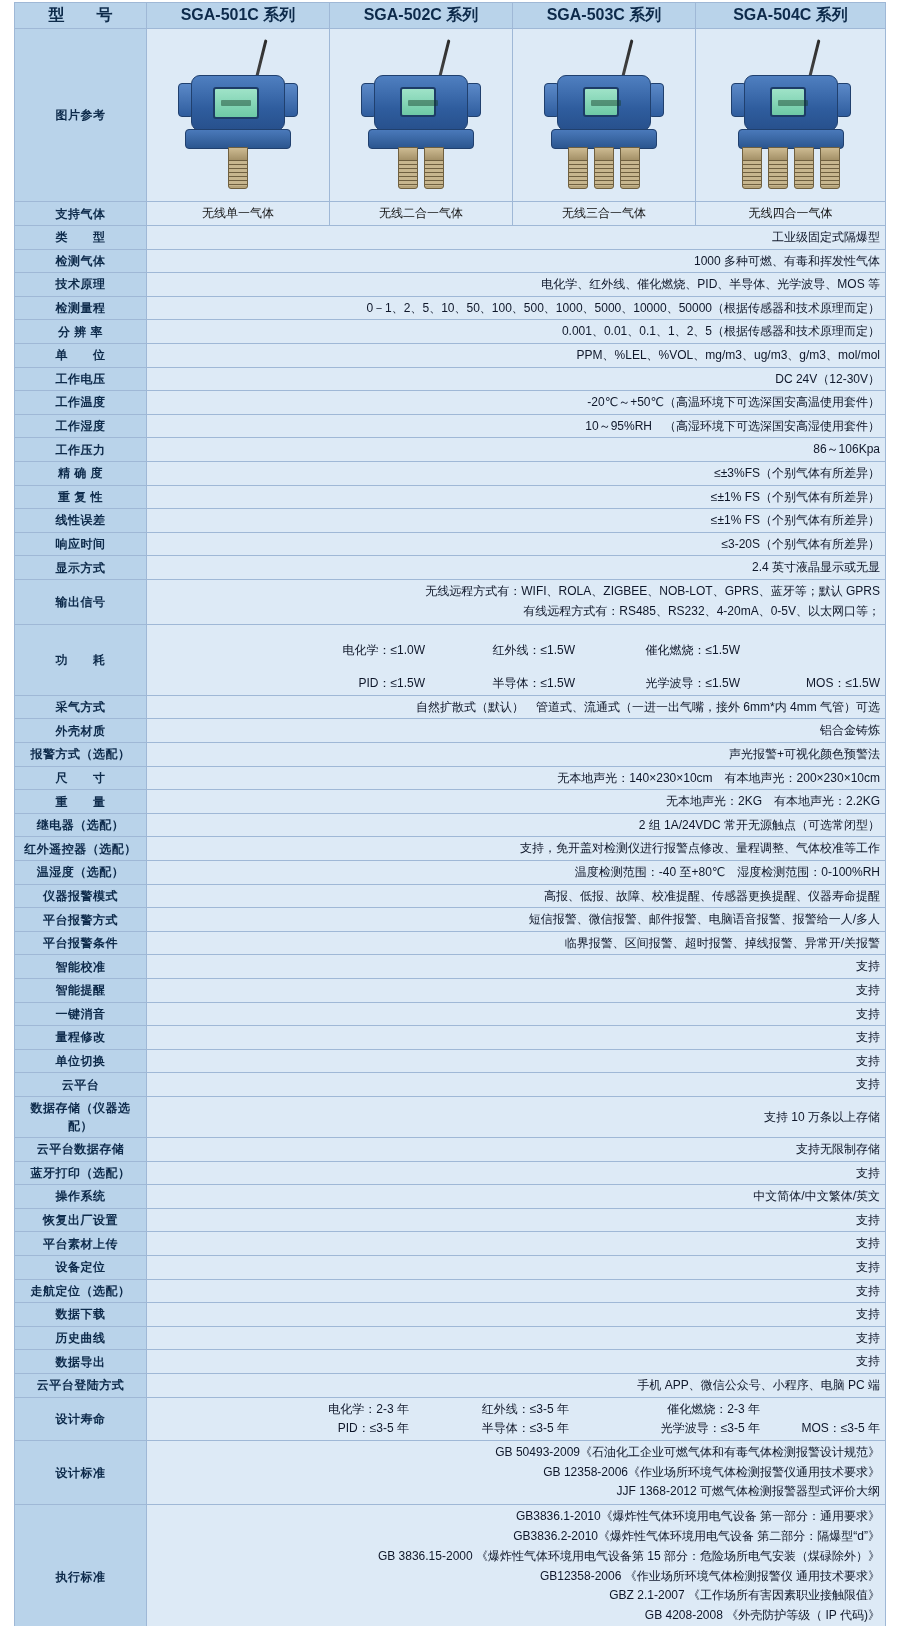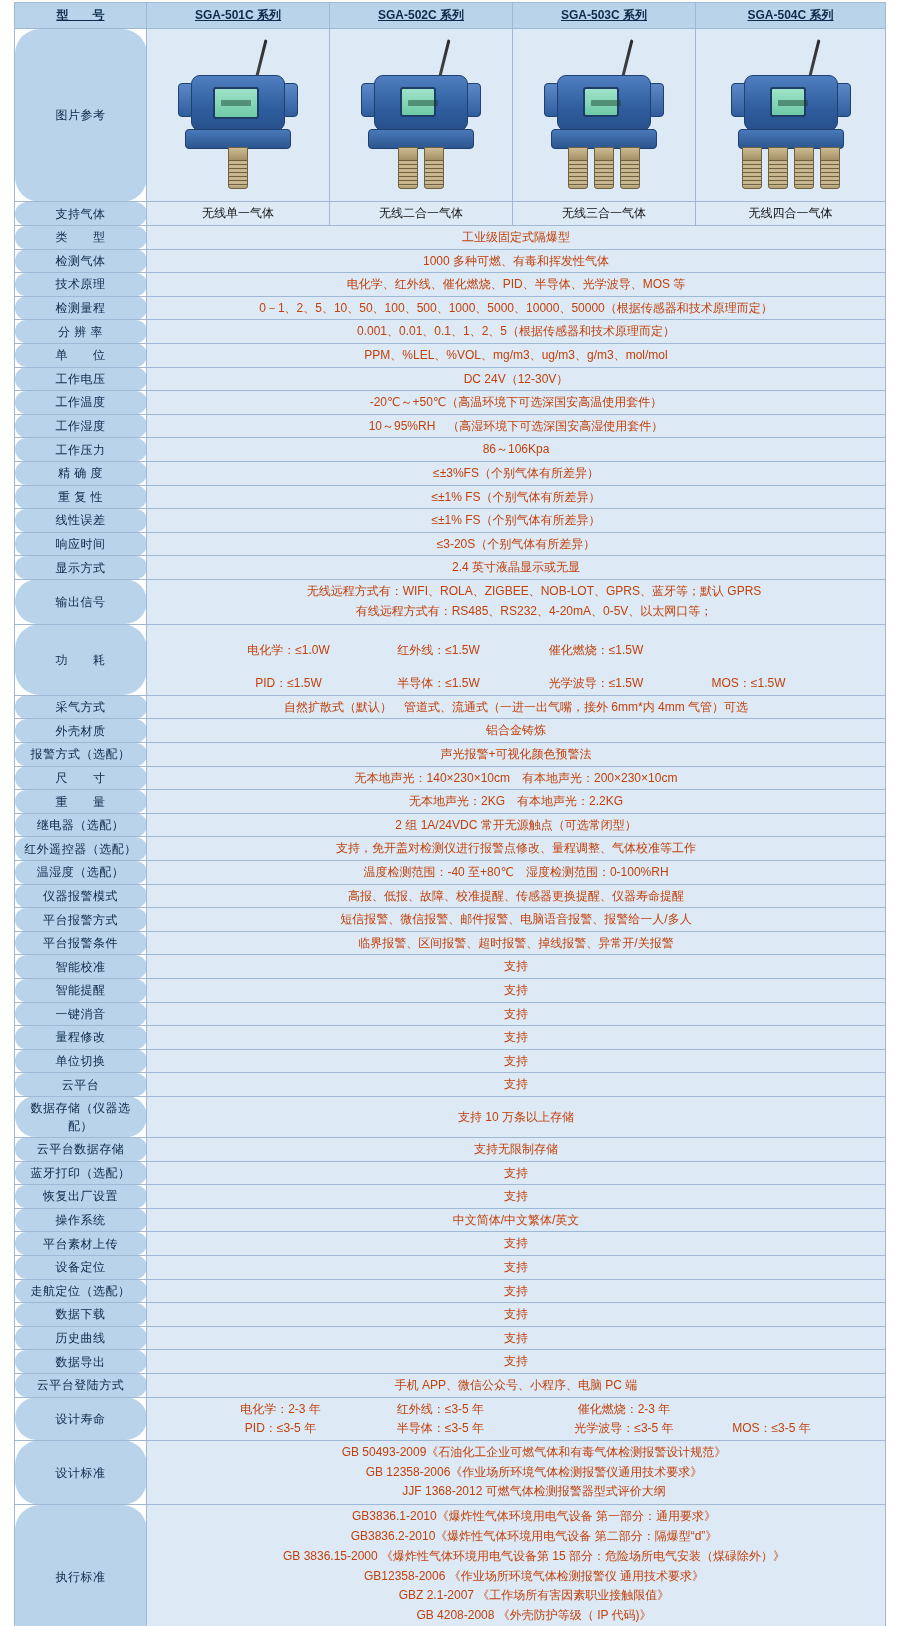--- a/index.html
+++ b/index.html
@@ -22,44 +22,42 @@
     table-layout: fixed;
   }
   table.spec td, table.spec th {
     border: 1px solid #9fb8d6;
     padding: 2px 5px;
     vertical-align: middle;
   }
   .label {
     background: #b9d3ea;
     text-align: center;
-    font-weight: normal;
+    font-weight: bold;
     letter-spacing: 0.5px;
     width: 132px;
     font-size: 12px;
     color: #0d2a4a;
     line-height: 1.5;
-    border-radius: 25px;
   }
   .val {
     background: #ddeaf6;
-    text-align: center;
+    text-align: right;
     font-size: 12px;
-    color: #c2410c;
+    color: #0f172a;
     line-height: 1.55;
     padding-left: 8px;
   }
   .head-cell {
     background: #b9d3ea;
     text-align: center;
     font-weight: bold;
     color: #0d2a4a;
-    font-size: 12px;
+    font-size: 16px;
     height: 26px;
-    text-decoration: underline;
   }
   .img-cell {
     background: #ddeaf6;
     text-align: center;
     padding: 4px 0;
     height: 172px;
   }
   .gas-cell {
     background: #ddeaf6;
     text-align: center;
@@ -439,26 +437,26 @@
         </tr>
     <tr>
           <td class="label">云平台数据存储</td>
           <td class="val" colspan="4">支持无限制存储</td>
         </tr>
     <tr>
           <td class="label">蓝牙打印（选配）</td>
           <td class="val" colspan="4">支持</td>
         </tr>
     <tr>
-          <td class="label">恢复出厂设置</td>
-          <td class="val" colspan="4">支持</td>
-        </tr>
-    <tr>
           <td class="label">操作系统</td>
           <td class="val" colspan="4">中文简体/中文繁体/英文</td>
+        </tr>
+    <tr>
+          <td class="label">恢复出厂设置</td>
+          <td class="val" colspan="4">支持</td>
         </tr>
     <tr>
           <td class="label">平台素材上传</td>
           <td class="val" colspan="4">支持</td>
         </tr>
     <tr>
           <td class="label">设备定位</td>
           <td class="val" colspan="4">支持</td>
         </tr>
     <tr>

